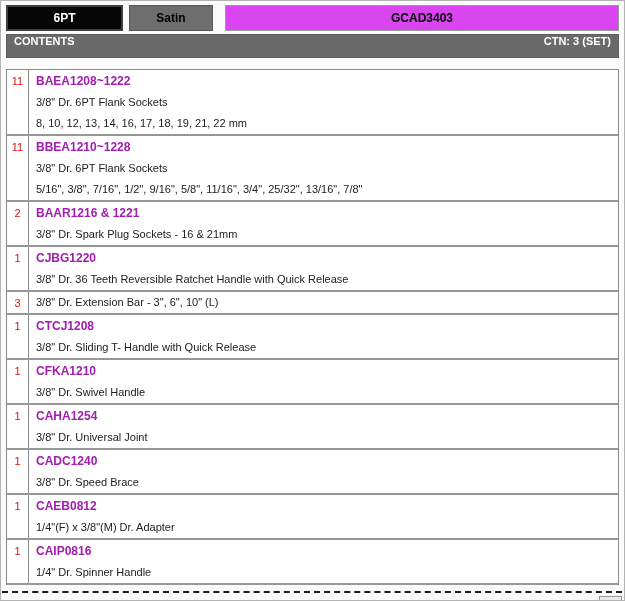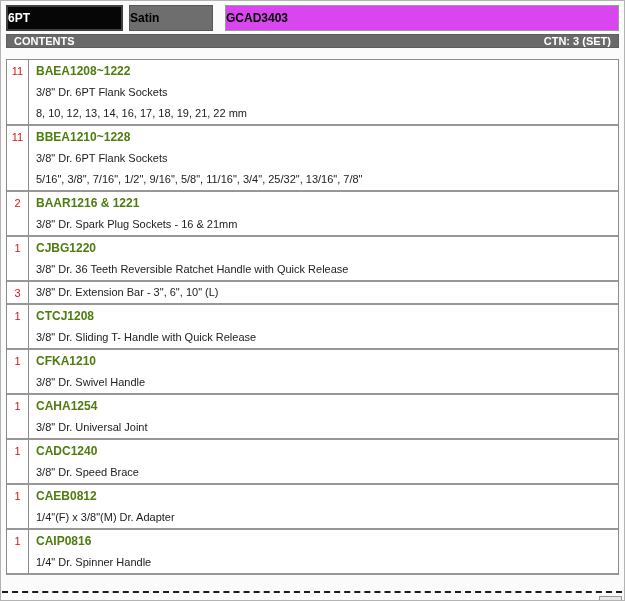--- a/index.html
+++ b/index.html
@@ -11,45 +11,45 @@
     background:#fbfbfb;
     border:1px solid #b3b3b3;
     font-family:"Liberation Sans", sans-serif;
     -webkit-font-smoothing:antialiased;
   }
   .page { position:absolute; inset:0; padding:4px 5px 0 5px; }
 
   
   .header-row { display:flex; height:26px; margin-bottom:3px; }
   .hbox {
-    display:flex; align-items:center; 
+    display:flex; align-items:center; justify-content:center;
     font-weight:bold; font-size:12px; box-sizing:border-box;
   }
   .box-6pt   { width:117px; background:#060606; color:#ffffff; border:2px solid #3f3f3f; margin-right:6px; }
   .box-satin { width:84px;  background:#6e6e6e; color:#000000; border:1px solid #585858; margin-right:12px; }
   .box-model { flex:1;      background:#d946ef; color:#000000; border:1px solid #9a9a9a; }
 
   
   .contents-bar {
-    height:14px; background:#6a6a6a; color:#ffffff;
-    display:flex; align-items:flex-end; justify-content:space-between;
+    height:24px; background:#6a6a6a; color:#ffffff;
+    display:flex; align-items:flex-start; justify-content:space-between;
     padding:0 7px; font-size:11px; font-weight:bold;
     margin-bottom:2px; border:1px solid #5d5d5d; box-sizing:border-box;
   }
 
   
   .table { background:#ffffff; border:1px solid #8c8c8c; border-bottom:none;margin-top:11px; }
   .row { display:flex; border-bottom:2px solid #979797; }
   .qty-cell {
     flex:0 0 22px; width:22px; box-sizing:border-box;
     border-right:1px solid #8c8c8c;
     color:#dd1111; font-size:11px; text-align:center; padding-top:5px;
   }
   .item-cell { flex:1; padding-left:7px; overflow:hidden; }
-  .part { height:22px; line-height:23px; font-weight:bold; font-size:12px; color:#4d7c0f; white-space:nowrap; }
+  .part { height:22px; line-height:23px; font-weight:bold; font-size:12px; color:#a21caf; white-space:nowrap; }
   .desc { height:21px; line-height:21px; font-size:11px; color:#212121; white-space:nowrap; }
 
   
   .below-break { position:absolute; left:1px; right:1px; top:593px; bottom:0; background:#fbfbfb; }
   .page-break  { position:absolute; left:1px; right:2px; top:590px; border-top:2px dashed #1c1c1c; }
   .corner-box  { position:absolute; right:2px; top:595px; width:23px; height:6px;
                  background:#e9e9e9; border:1px solid #9a9a9a; box-sizing:border-box; }
 </style>
 </head>
 <body>

